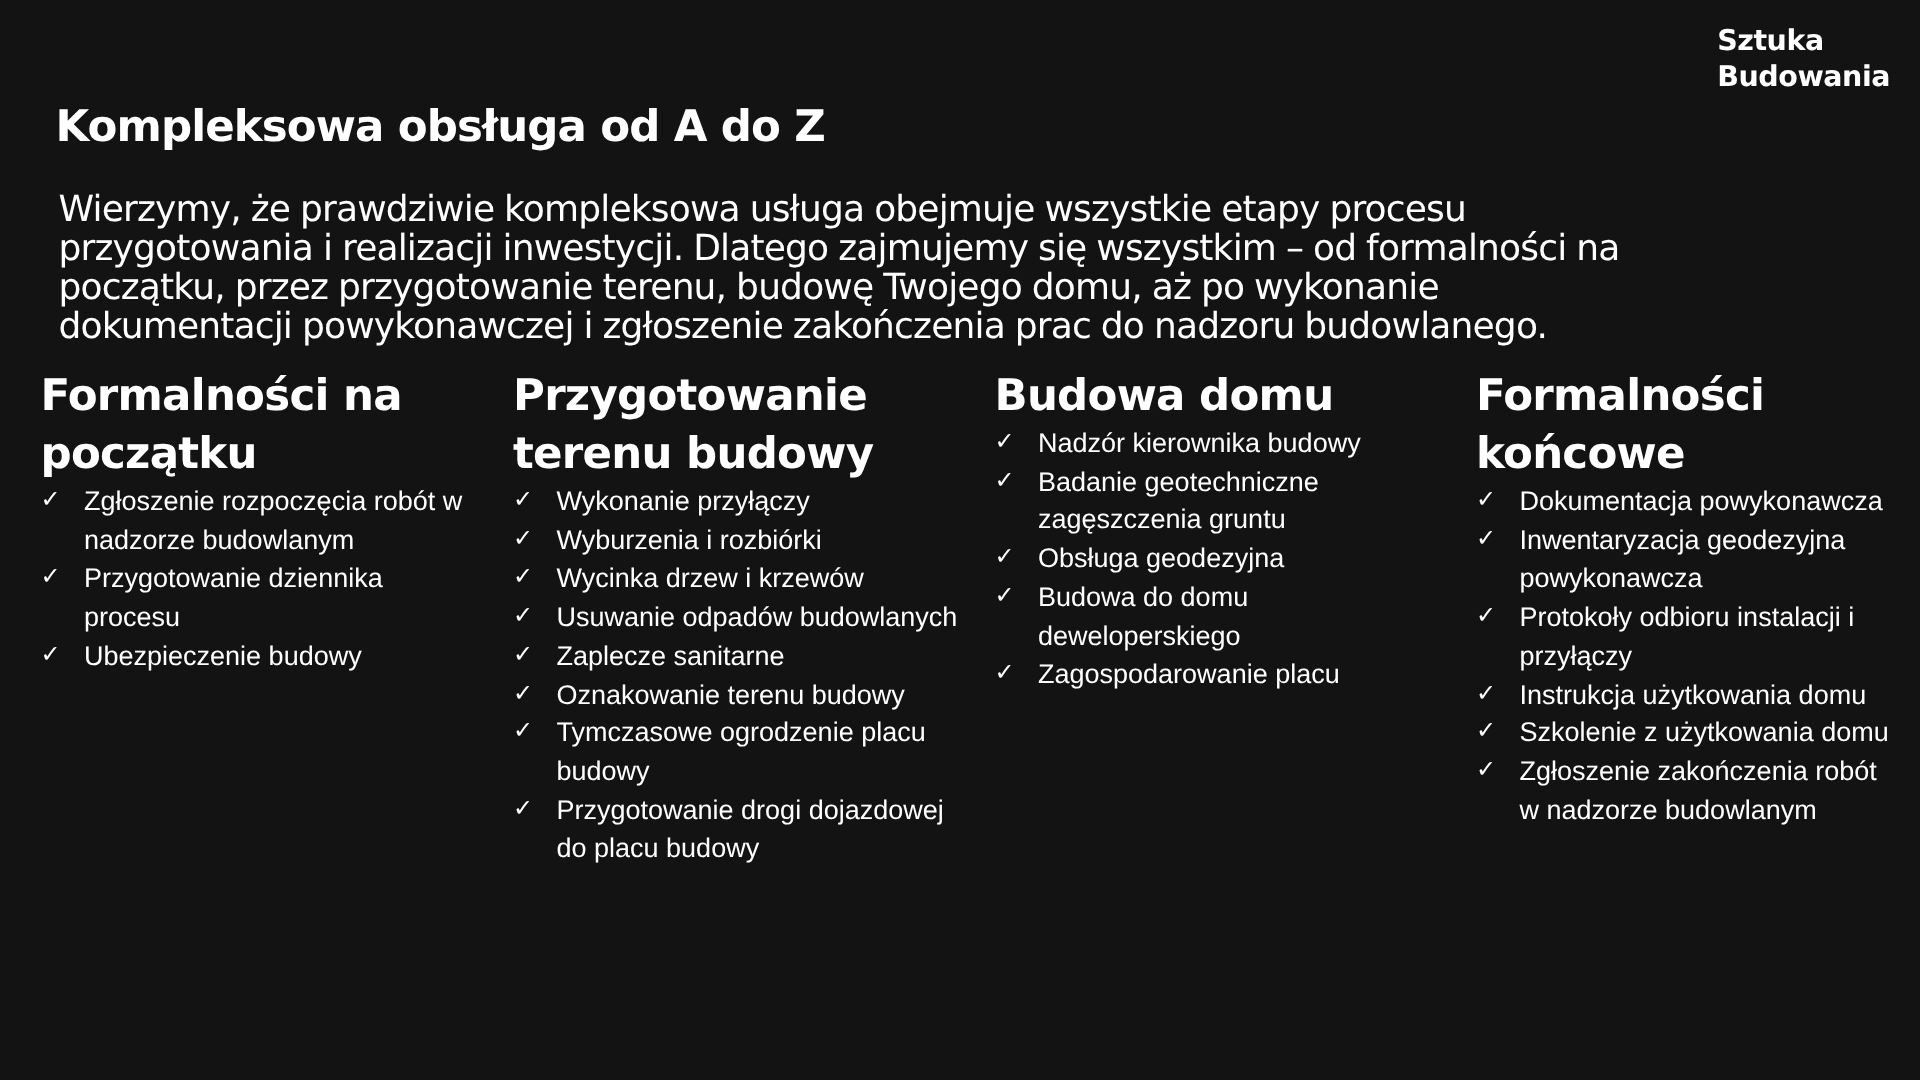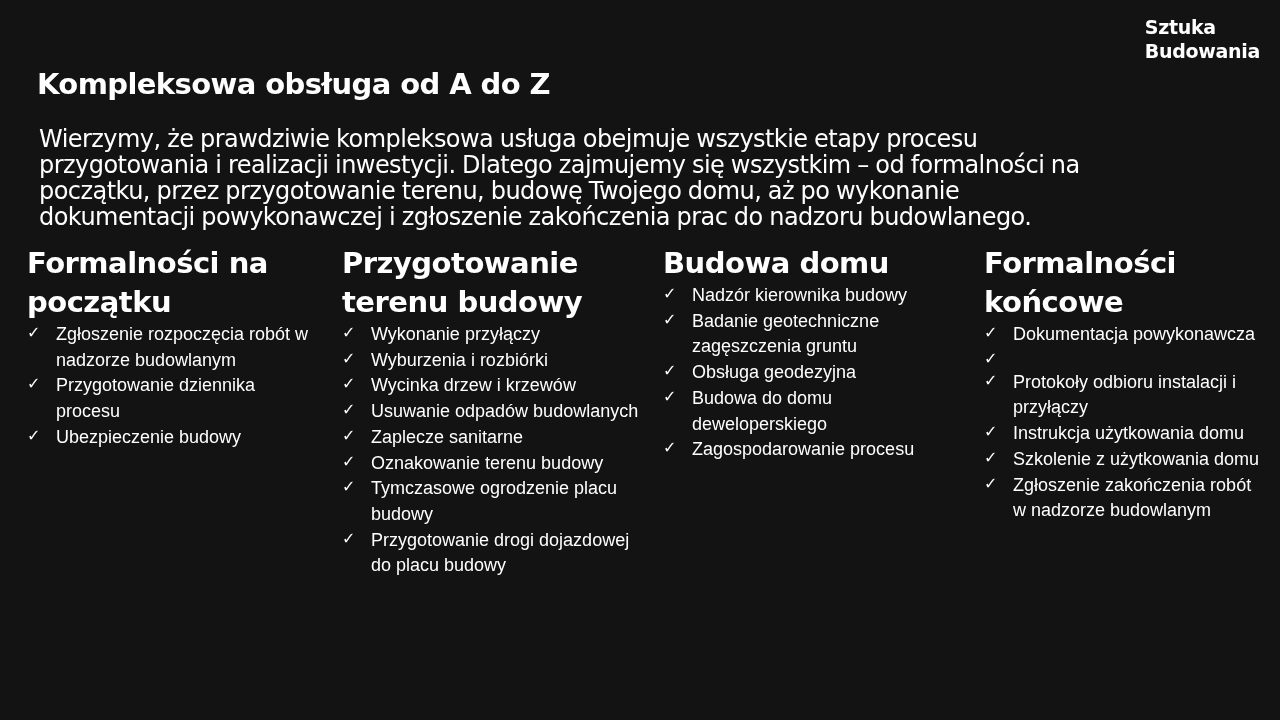--- a/index.html
+++ b/index.html
@@ -169,34 +169,35 @@
     <li class="check-item">
         <span class="check-icon">✓</span>
         <span class="check-text">Obsługa geodezyjna</span>
       </li>
     <li class="check-item">
         <span class="check-icon">✓</span>
         <span class="check-text">Budowa do domu deweloperskiego</span>
       </li>
     <li class="check-item">
         <span class="check-icon">✓</span>
-        <span class="check-text">Zagospodarowanie procesu</span>
+        <span class="check-text">Zagospodarowanie placu</span>
       </li>
   </ul>
 </section>
 
 <section class="column col-4">
   <h2 class="col-heading">Formalności końcowe</h2>
   <ul class="checklist">
     <li class="check-item">
         <span class="check-icon">✓</span>
         <span class="check-text">Dokumentacja powykonawcza</span>
       </li>
     <li class="check-item">
         <span class="check-icon">✓</span>
+        <span class="check-text">Inwentaryzacja geodezyjna powykonawcza</span>
       </li>
     <li class="check-item">
         <span class="check-icon">✓</span>
         <span class="check-text">Protokoły odbioru instalacji i przyłączy</span>
       </li>
     <li class="check-item">
         <span class="check-icon">✓</span>
         <span class="check-text">Instrukcja użytkowania domu</span>
       </li>
     <li class="check-item">

